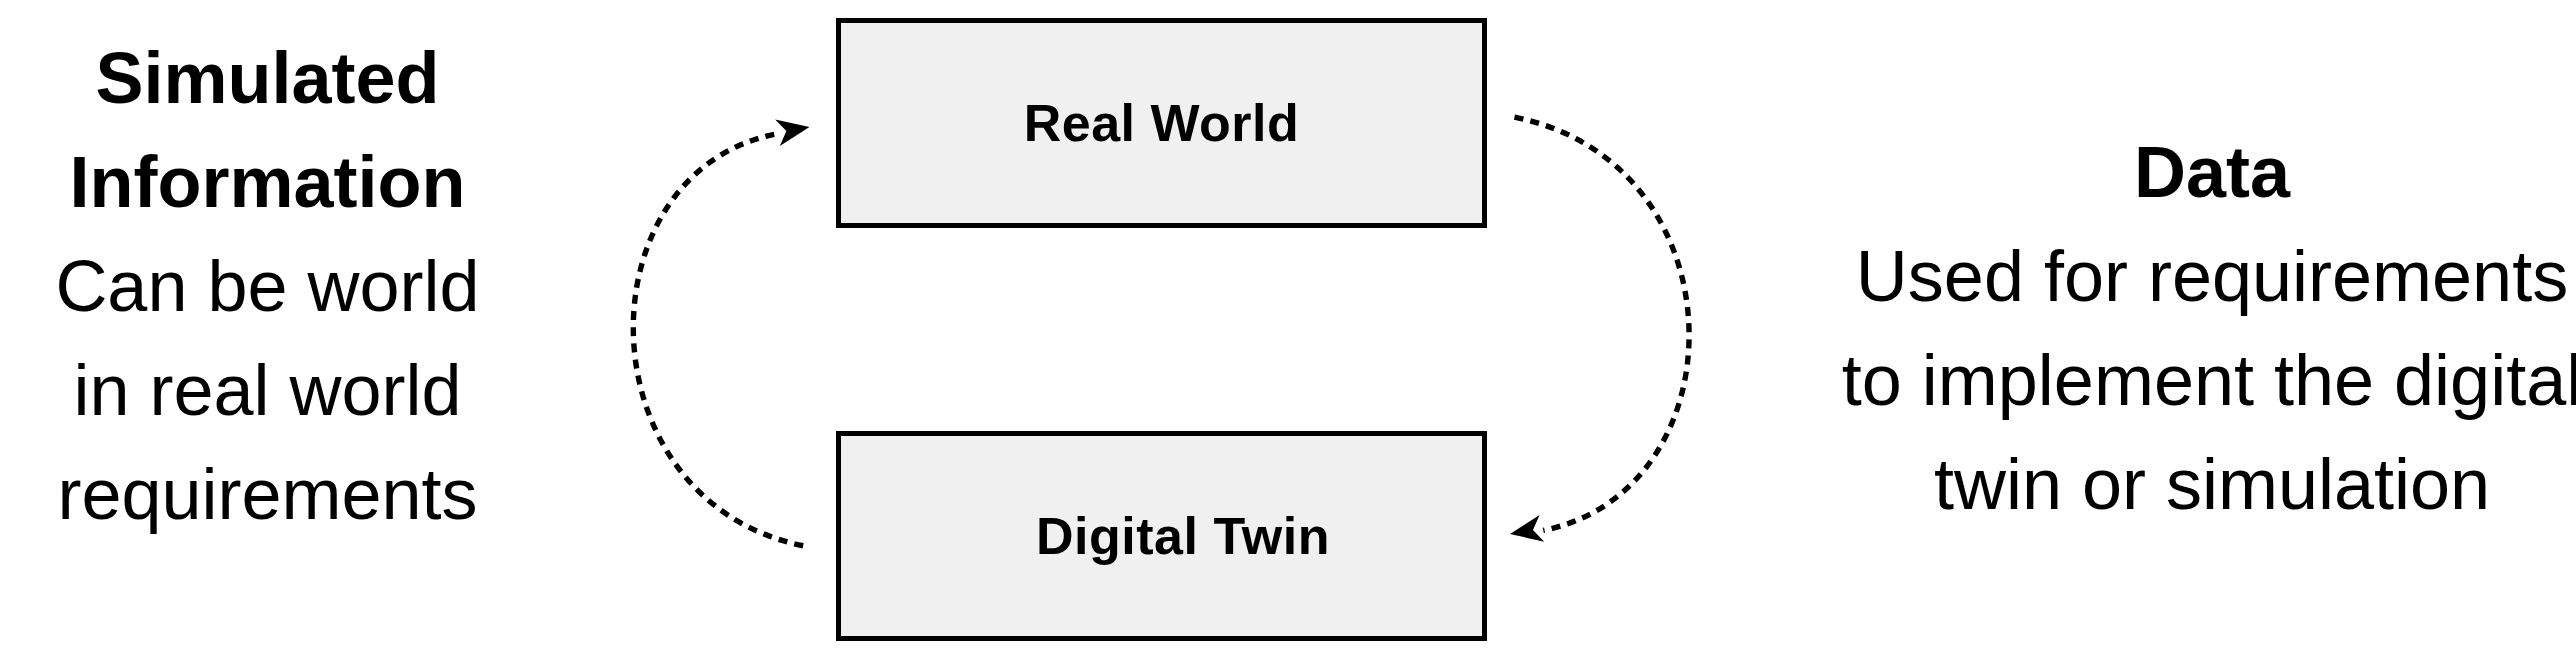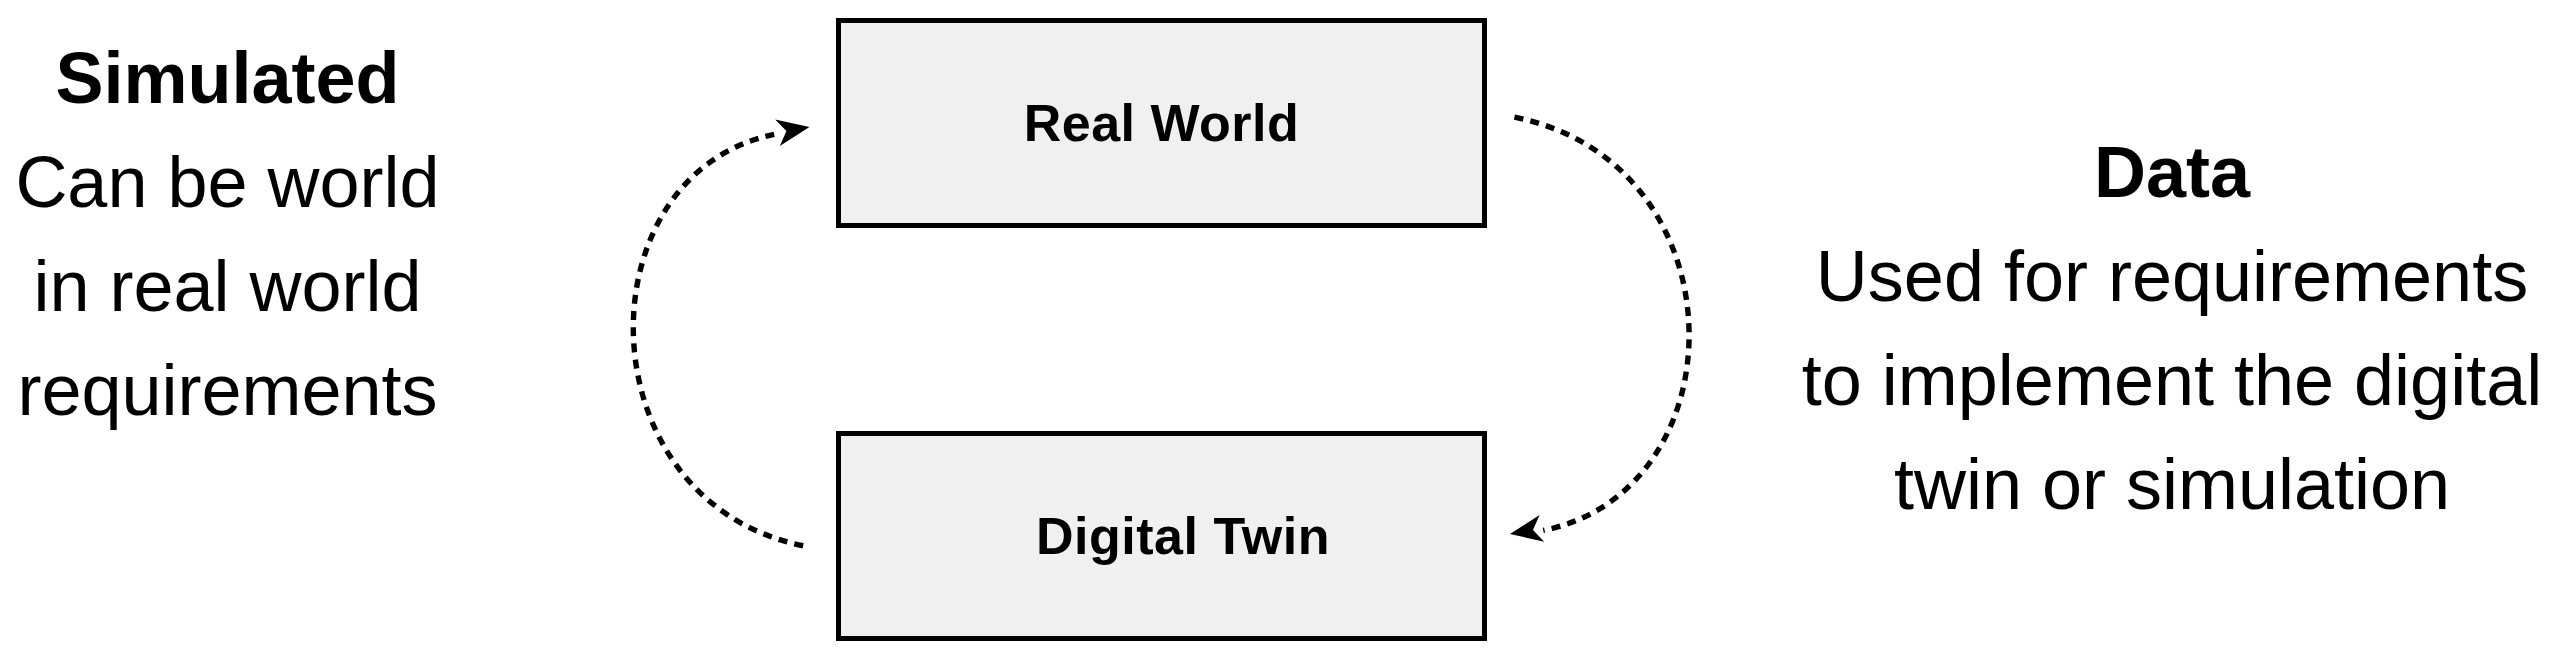--- a/index.html
+++ b/index.html
@@ -51,20 +51,21 @@
     white-space: nowrap;
   }
   .node.real-world { top: 18px; }
   .node.digital-twin { top: 431px; padding-left: 43px; }
   .note {
     position: absolute;
     text-align: center;
     font-size: 72px;
     line-height: 104px;
     white-space: nowrap;
+    margin-left: 40px;
   }
   .note .line { height: 104px; }
   .note .bold { font-weight: bold; }
   .note.left-note {
     left: 0px;
     top: 26px;
     width: 455px;
   }
   .note.right-note {
     left: 1740px;
@@ -81,20 +82,21 @@
 
     <path class="arc" d="M 892 606 C 645 556 645 186 866 148"></path>
     <path class="arrowhead" d="M 899 141 L 866.1 162.1 L 873.4 145.5 L 860.9 132.5 Z"></path>
 
     <path class="arc" d="M 1682 130 C 1935 180 1935 545 1714 589"></path>
     <path class="arrowhead" d="M 1677 593 L 1709.9 571.9 L 1702.6 588.5 L 1715.1 601.5 Z"></path>
   </svg>
 
   <div class="note left-note">
     <div class="line bold">Simulated</div>
+    <div class="line bold">Information</div>
     <div class="line">Can be world</div>
     <div class="line">in real world</div>
     <div class="line">requirements</div>
   </div>
 
   <div class="node real-world">
     <span>Real World</span>
   </div>
 
   <div class="node digital-twin">

